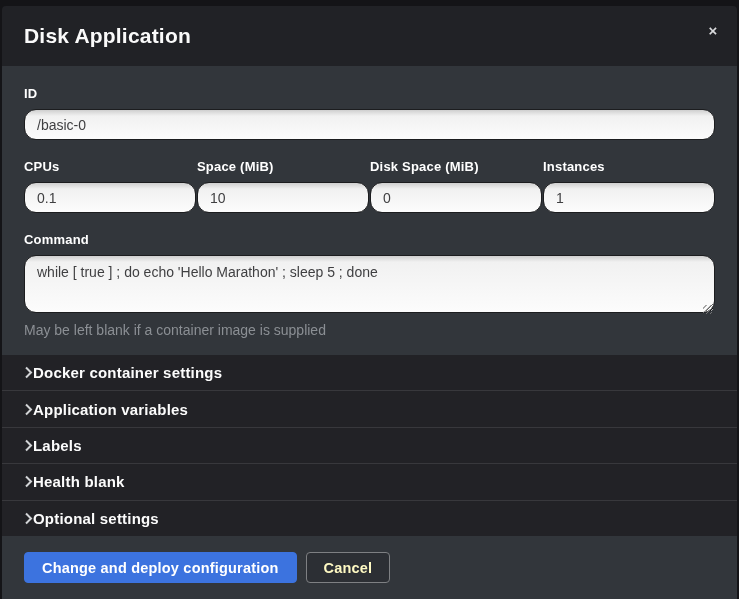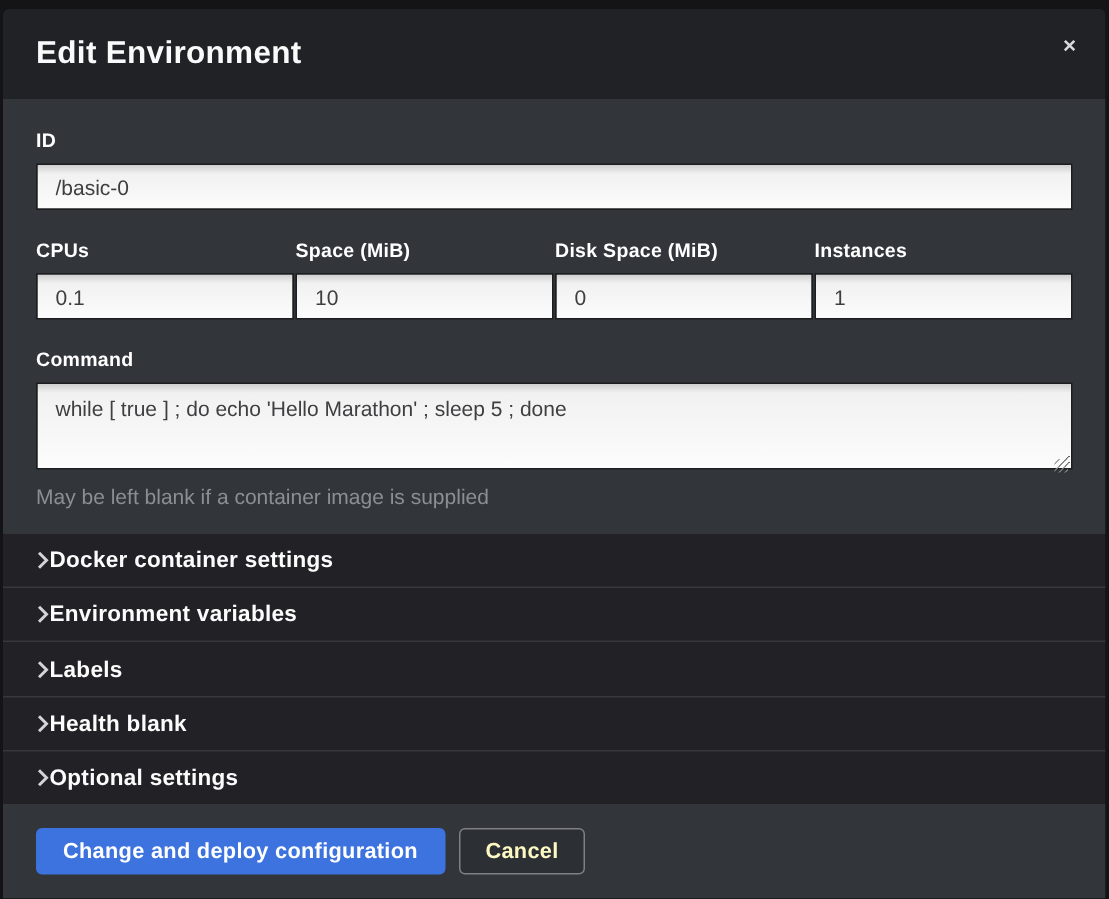--- a/index.html
+++ b/index.html
@@ -16,21 +16,21 @@
                display:flex; align-items:center; justify-content:center;
                color:#d9dadc; font-size:15px; font-weight:700; cursor:pointer;
                background:none; border:none; line-height:1; }
 
   
   .modal-body { flex:0 0 auto; background:#32363b; padding:20px 22px 1px; }
   .form-group { margin-bottom:19px; }
   .field-label { display:block; color:#ffffff; font-size:13px; font-weight:700;
                  margin-bottom:8px; letter-spacing:.2px; }
   .text-input, .text-area {
-      width:100%; height:31px; border:1px solid #1c1d1f; border-radius:0;
+      width:100%; height:31px; border:1px solid #1c1d1f; border-radius:12px;
       background:linear-gradient(to bottom,#cfcfcf 0px,#f1f1f1 6px,#fcfcfc 100%);
       color:#3f3f41; font-size:14px; padding:0 12px;
       font-family:"Liberation Sans","DejaVu Sans",sans-serif; outline:none; }
   .text-area { height:58px; padding:7px 12px; resize:vertical; line-height:1.35; }
   .field-row { display:grid; grid-template-columns:1fr 1fr 1fr 1fr; column-gap:1px; }
   .help-text { color:#8b8f94; font-size:14px; margin-top:-14px; margin-bottom:16px; }
   .textarea-wrap { position:relative; }
   .resize-handle { position:absolute; right:3px; bottom:3px; width:9px; height:9px;
       pointer-events:none; opacity:.75;
       background:repeating-linear-gradient(135deg,transparent 0 2px,#8a8a8a 2px 3px); }
@@ -51,21 +51,21 @@
          font-family:"Liberation Sans","DejaVu Sans",sans-serif; }
   .btn-primary { background:#3c73df; border:1px solid #3c73df; color:#ffffff; }
   .btn-default { background:#2c2f34; border:1px solid #7e8083; color:#fef9c3; }
 </style>
 </head>
 <body>
 
 <div class="modal">
 
   <div class="modal-header">
-    <span class="modal-title">Edit Environment</span>
+    <span class="modal-title">Disk Application</span>
     <button class="close-btn">×</button>
   </div>
 
   <div class="modal-body">
 
     <div class="form-group">
       <label class="field-label">ID</label>
       <input class="text-input" type="text" value="/basic-0" style="">
     </div>
 
@@ -105,21 +105,21 @@
       <svg class="chev" viewBox="0 0 9 13">
         <polyline points="2,1.5 7,6.5 2,11.5" fill="none" stroke="#d2d4d6" stroke-width="2"></polyline>
         </svg>
       <span class="accordion-label">Docker container settings</span>
     </div>
 
     <div class="accordion-row">
       <svg class="chev" viewBox="0 0 9 13">
         <polyline points="2,1.5 7,6.5 2,11.5" fill="none" stroke="#d2d4d6" stroke-width="2"></polyline>
         </svg>
-      <span class="accordion-label">Environment variables</span>
+      <span class="accordion-label">Application variables</span>
     </div>
 
     <div class="accordion-row">
       <svg class="chev" viewBox="0 0 9 13">
         <polyline points="2,1.5 7,6.5 2,11.5" fill="none" stroke="#d2d4d6" stroke-width="2"></polyline>
         </svg>
       <span class="accordion-label">Labels</span>
     </div>
 
     <div class="accordion-row">

